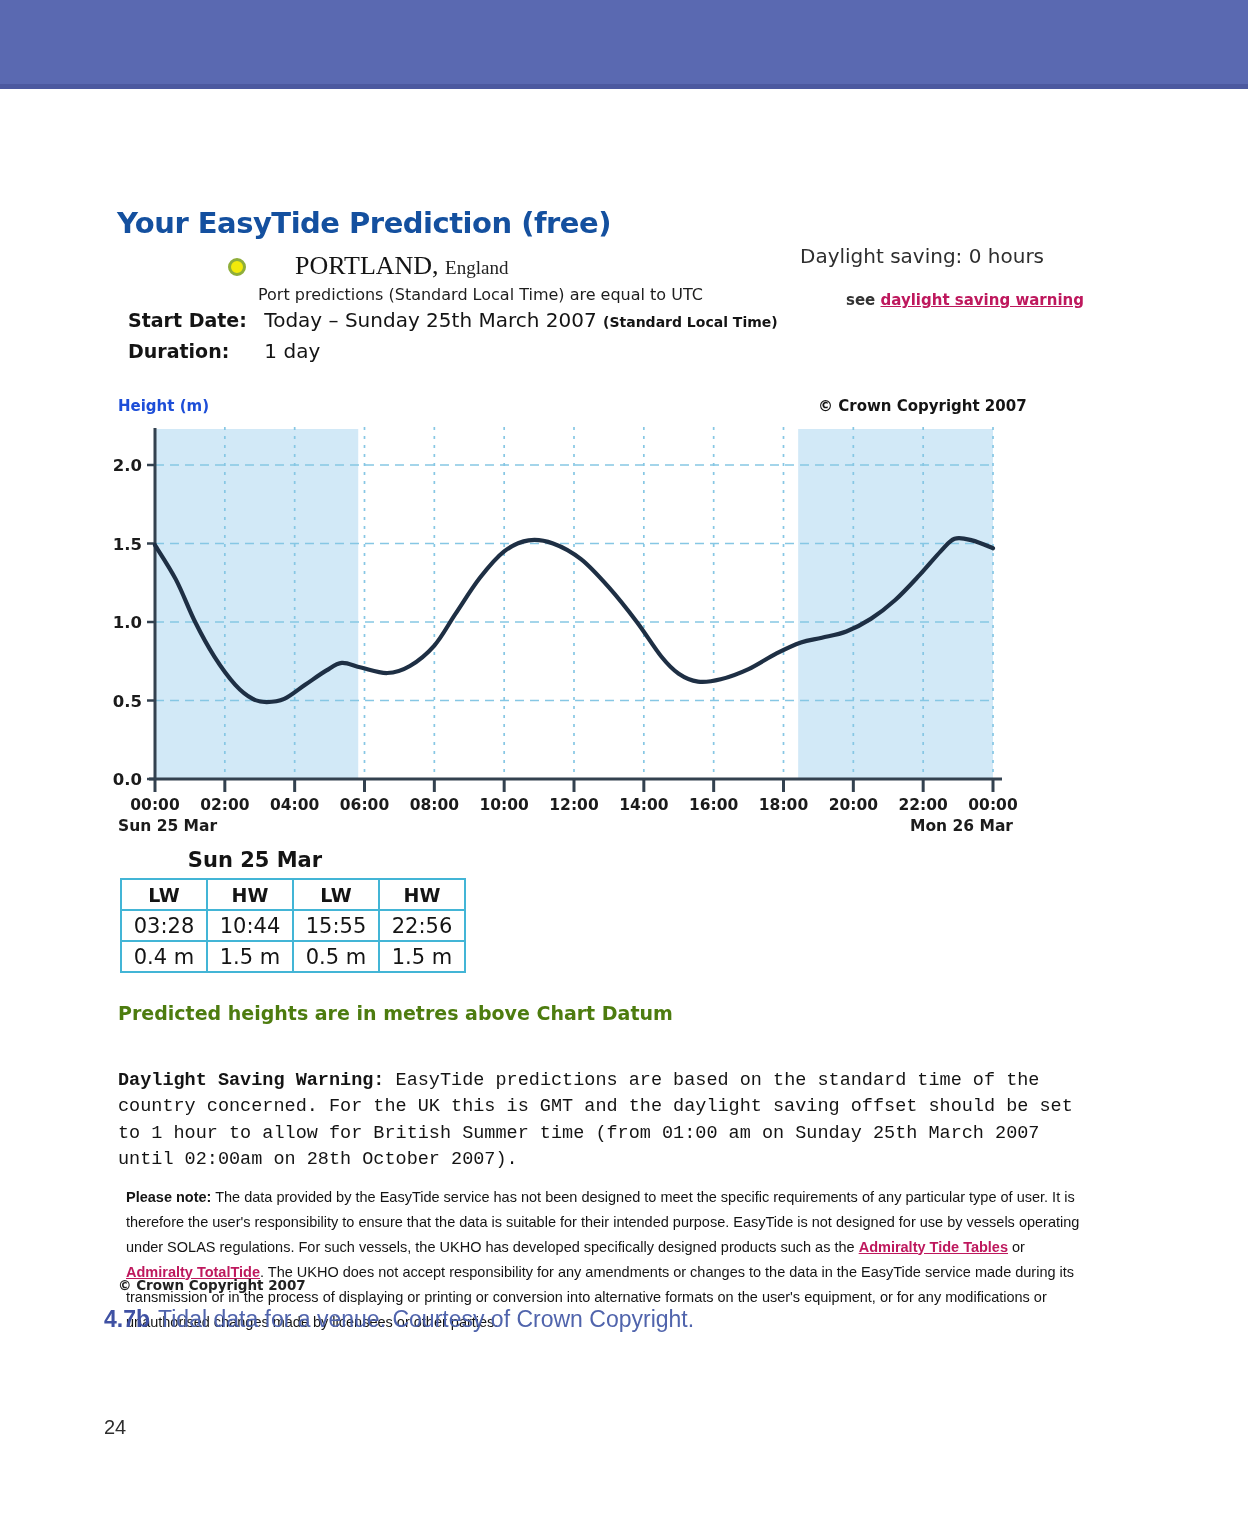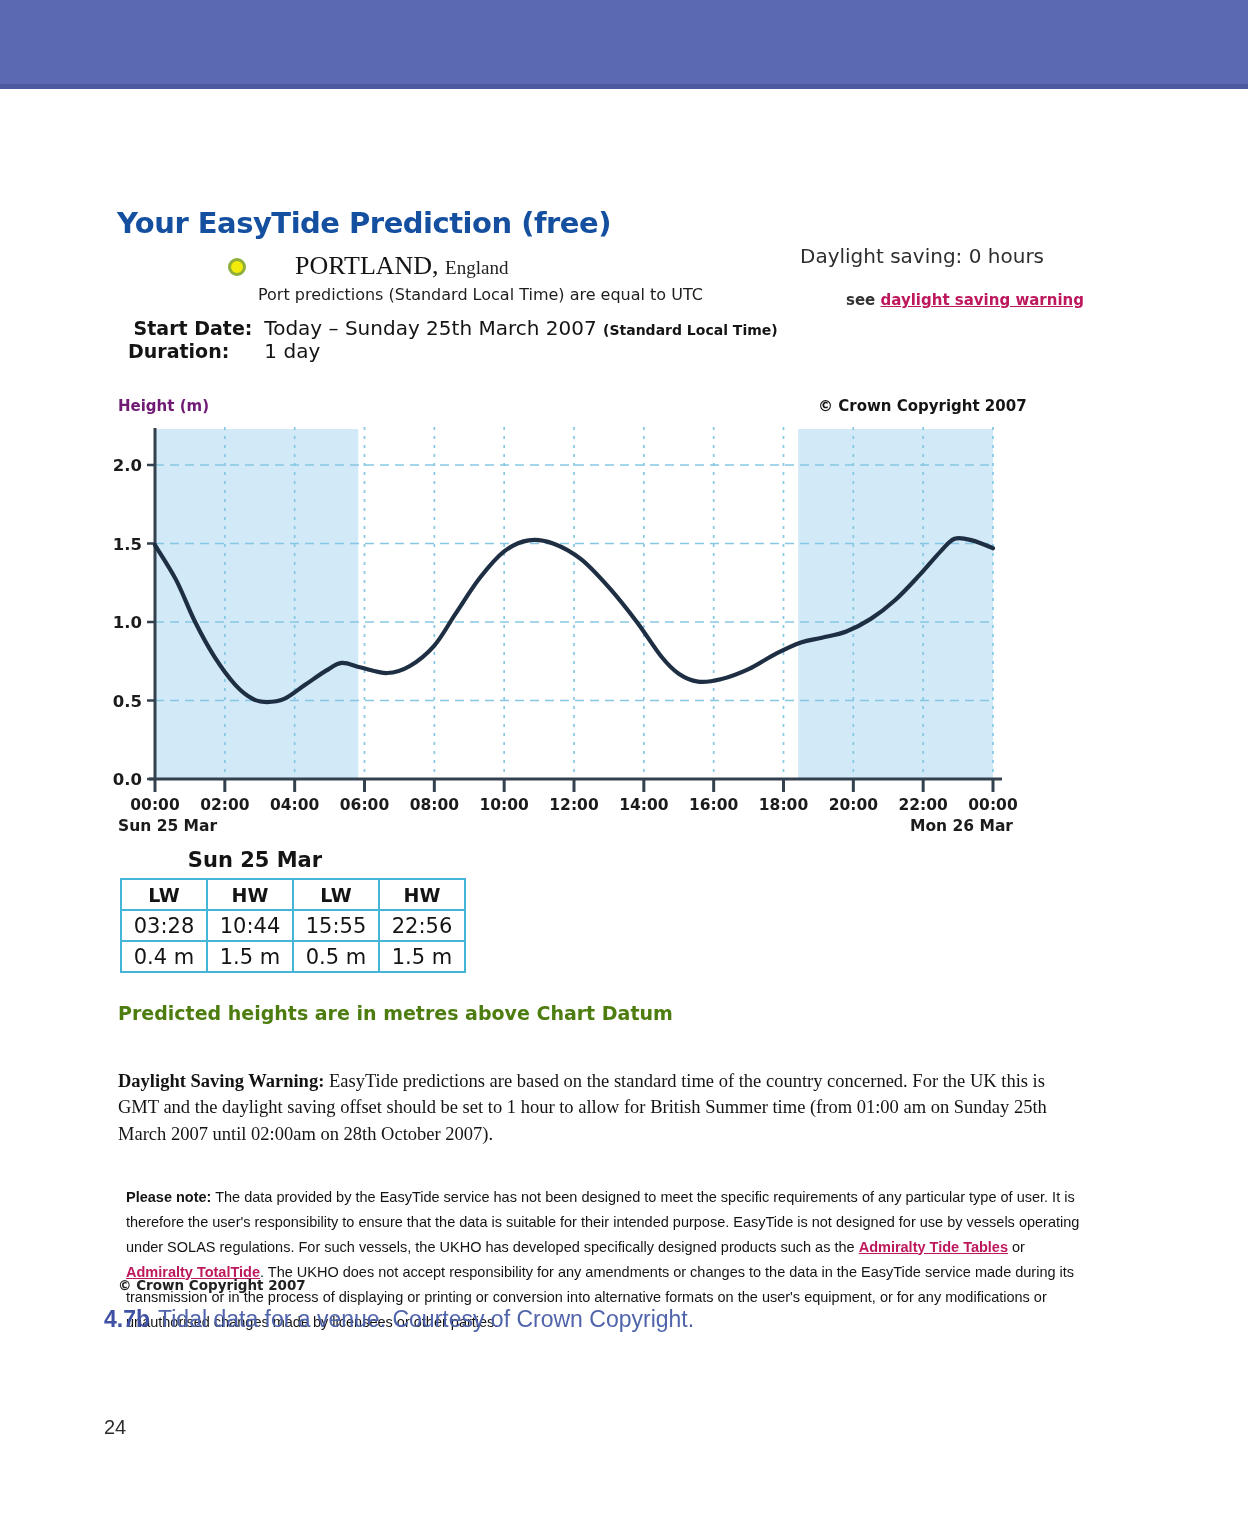--- a/index.html
+++ b/index.html
@@ -15,34 +15,34 @@
   .daylight-see{left:846px;top:291px;font-size:15px;font-weight:600;color:#333;font-family:"DejaVu Sans",sans-serif;}
   .link{color:#be185d;text-decoration:underline;cursor:pointer;font-weight:700;}
   .port-marker{left:228px;top:258px;width:18px;height:18px;border-radius:50%;
     background:#f2ea0a;border:3px solid #8fae3a;box-sizing:border-box;}
   .port-name{left:258px;top:251px;font-family:Liberation Serif, serif;font-size:26px;color:#141414;margin-left:37px;}
   .port-name .country{font-size:19px;color:#222;}
   .port-note{left:258px;top:285px;font-family:"DejaVu Sans",sans-serif;font-size:16px;font-weight:400;color:#1d1d1d;}
   .field-row{left:128px;font-family:"DejaVu Sans",sans-serif;font-size:20px;color:#141414;}
   .field-row .lbl{display:inline-block;width:130px;font-weight:bold;font-size:19px;}
   .field-row .qual{font-size:14px;font-weight:600;}
-  .row-start{top:316px;text-align:center;}
+  .row-start{top:308px;}
   .row-duration{top:339px;}
-  .axis-title{left:118px;top:397px;font-family:"DejaVu Sans",sans-serif;font-size:15px;font-weight:600;color:#701a75;text-align:right;}
+  .axis-title{left:118px;top:397px;font-family:"DejaVu Sans",sans-serif;font-size:15px;font-weight:600;color:#1d4ed8;text-align:right;}
   .chart-copyright{left:818px;top:397px;font-family:"DejaVu Sans",sans-serif;font-size:15px;font-weight:600;color:#141414;}
   #tide-chart-svg{left:110px;top:414px;width:912px;height:440px;}
   #tide-chart-svg text{font-family:"DejaVu Sans",sans-serif;fill:#1b1b1b;}
   .table-title{left:123px;top:848px;width:264px;text-align:center;font-family:"DejaVu Sans",sans-serif;
     font-weight:bold;font-size:21px;color:#141414;}
   table.tide{left:120px;top:878px;border-collapse:collapse;font-family:"DejaVu Sans",sans-serif;}
   table.tide td{border:2px solid #43b5d6;width:64px;height:29px;text-align:center;
     font-size:21px;color:#141414;padding:0 10px;}
   table.tide tr.hdr td{font-weight:bold;font-size:19px;}
   .datum-note{left:118px;top:1002px;font-family:"DejaVu Sans",sans-serif;font-weight:bold;font-size:19px;color:#4d7c0f;}
-  .warning-para{left:118px;top:1049px;width:958px;font-family:Liberation Serif, serif;
+  .warning-para{left:118px;top:1049px;width:958px;font-family:Liberation Mono, monospace;
     font-size:18.5px;line-height:26.5px;color:#141414;}
   .warning-para .lead{font-weight:bold;}
   .note-para{left:118px;top:1170px;width:960px;font-size:14.5px;line-height:25px;color:#141414;margin-left:8px;}
   .note-para .lead{font-weight:bold;}
   .small-copyright{left:118px;top:1277px;font-family:"DejaVu Sans",sans-serif;font-size:13.5px;font-weight:600;color:#222;}
   .figure-caption{left:104px;top:1306px;font-size:23px;color:#5064ac;}
   .figure-caption .num{font-weight:bold;color:#3f51a3;margin-right:8px;}
   .page-number{left:104px;top:1416px;font-size:20px;color:#2e2e2e;}
 </style>
 </head>

